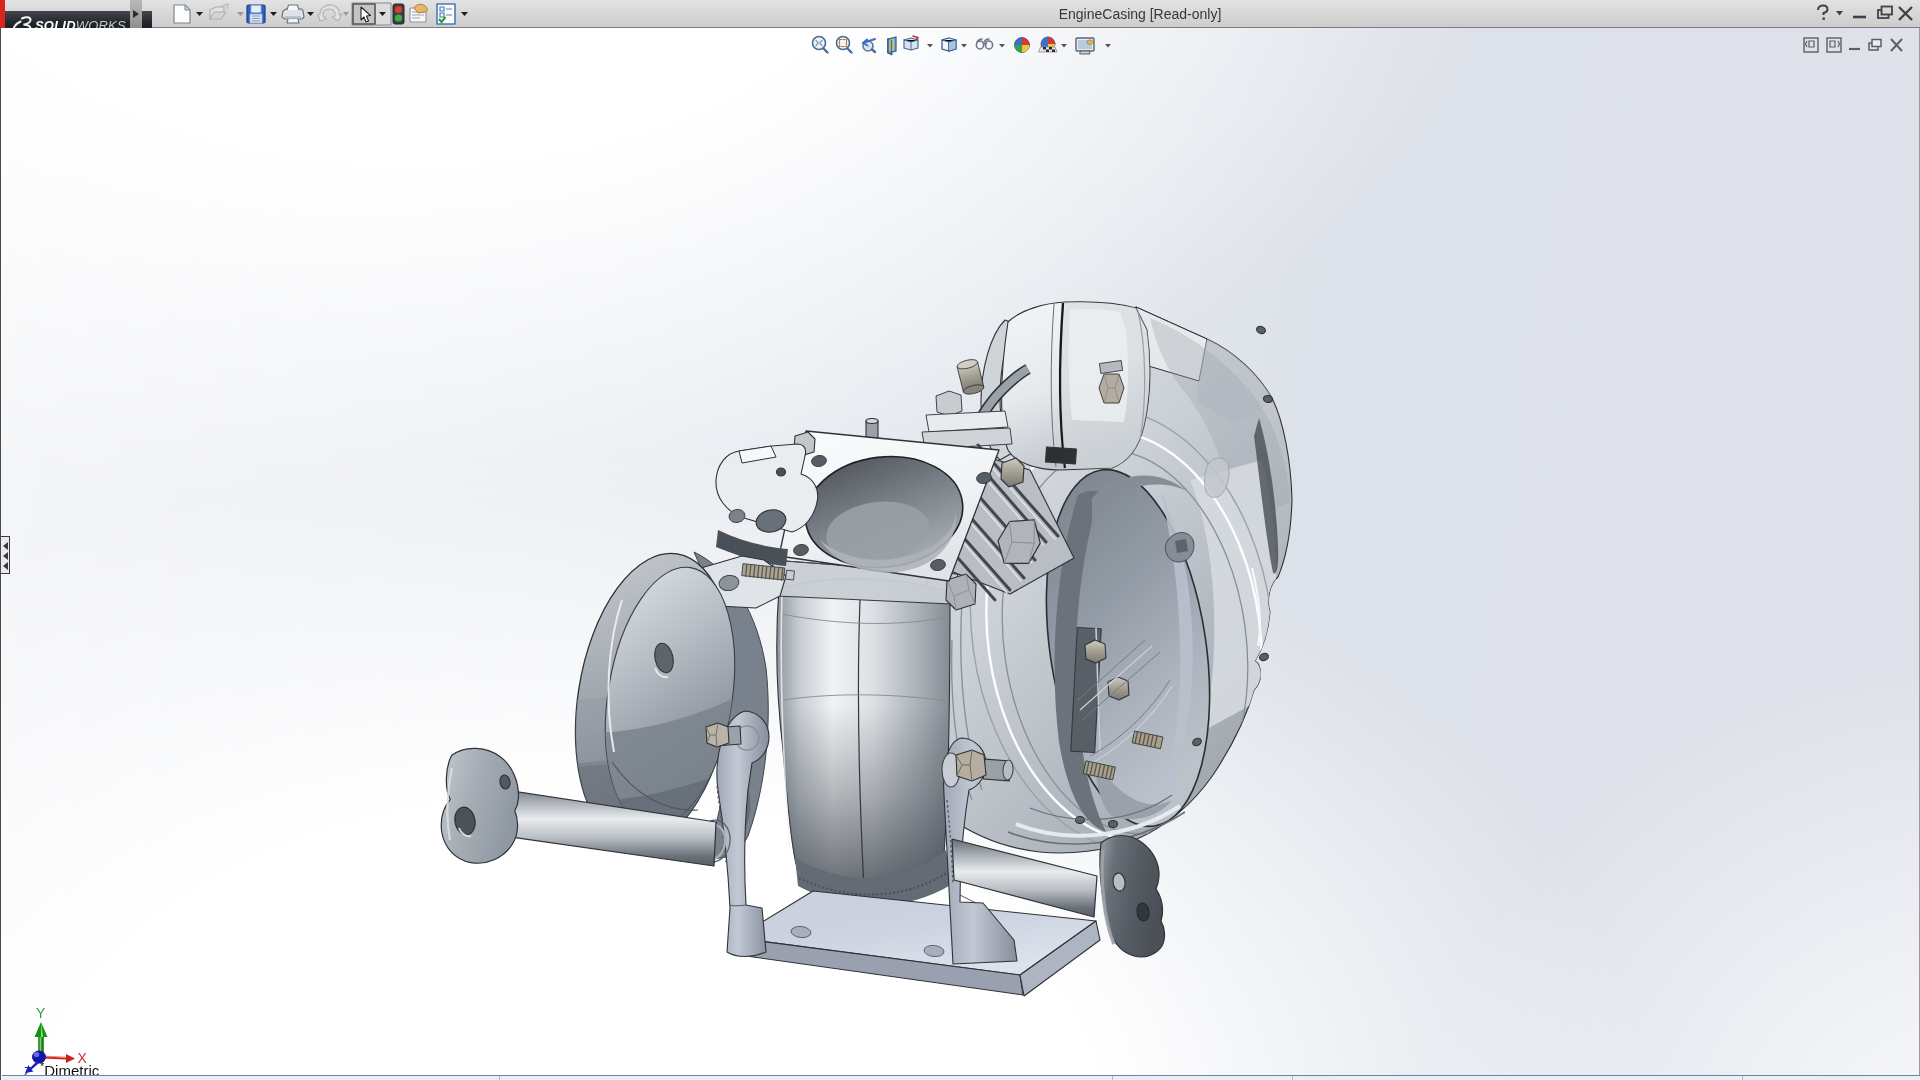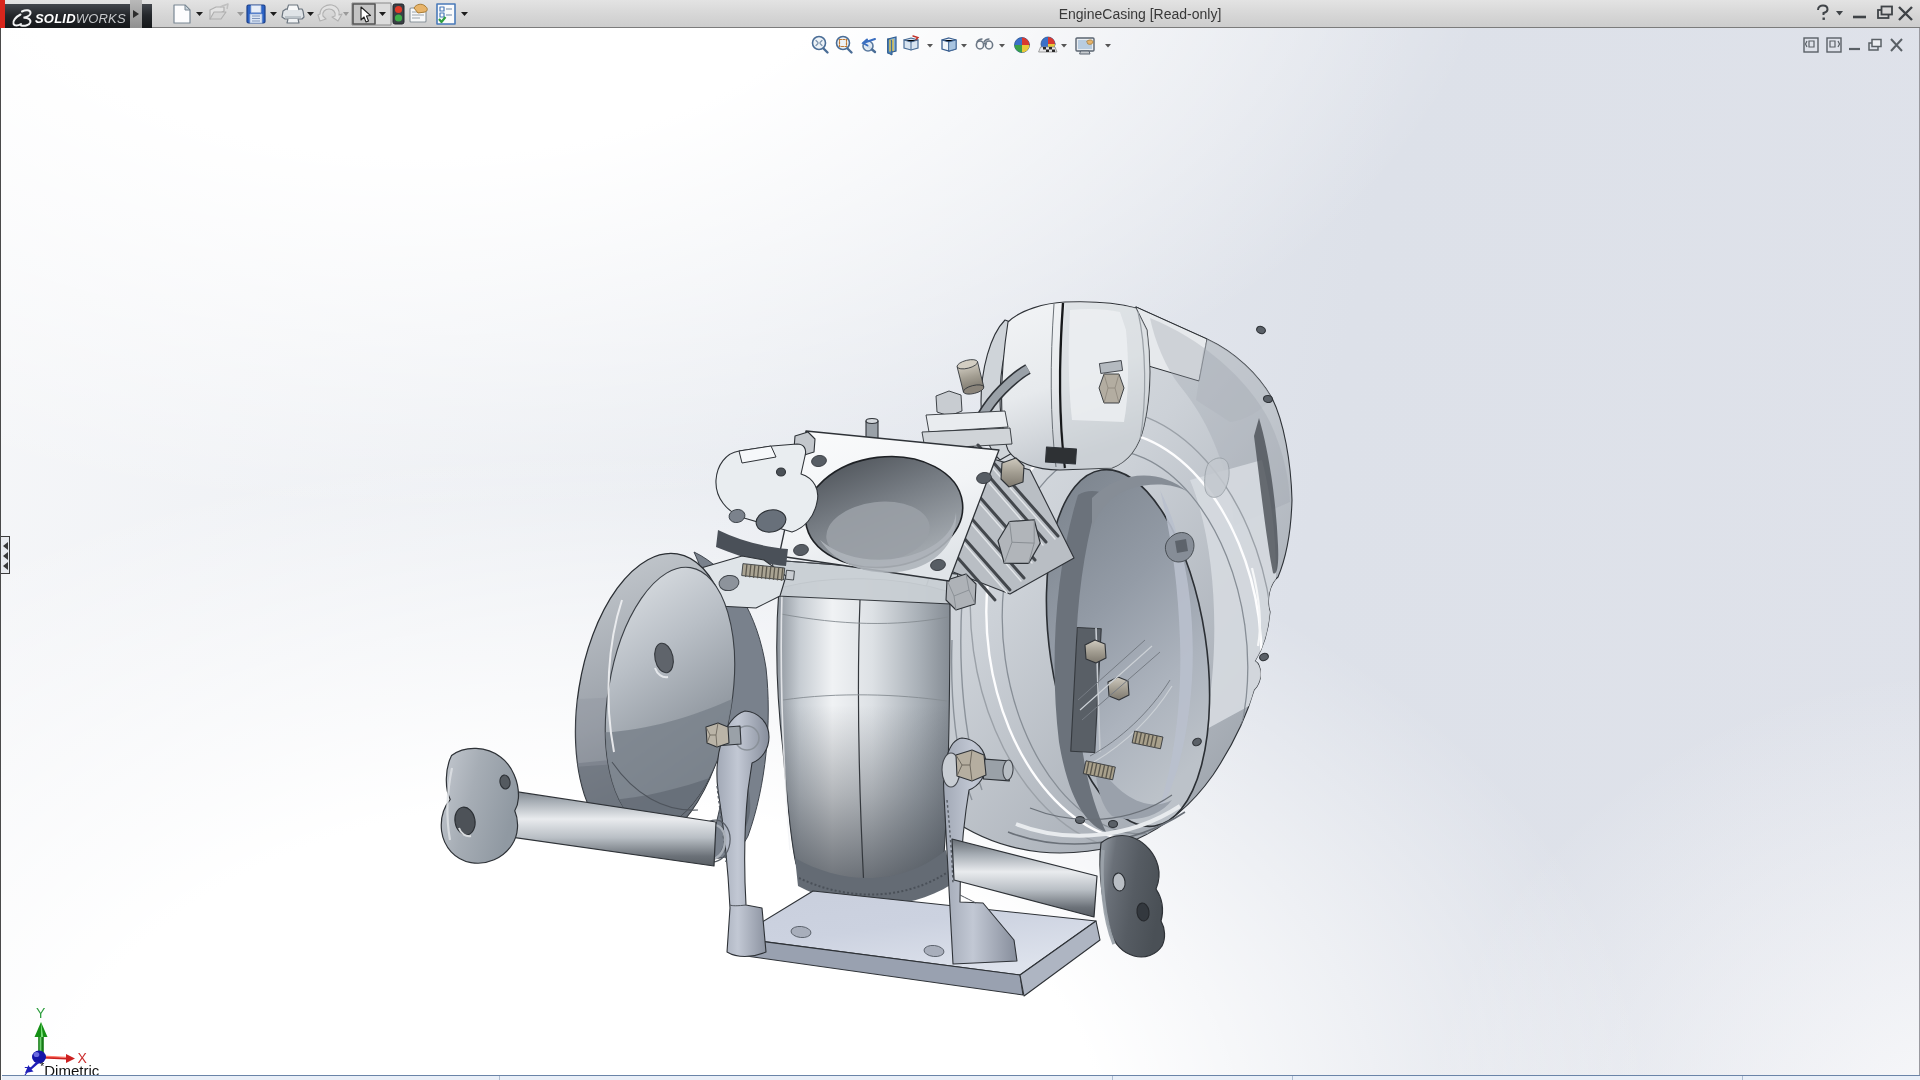--- a/index.html
+++ b/index.html
@@ -1,21 +1,21 @@
 <!DOCTYPE html>
 <html><head>
 <meta charset="utf-8">
 <style>
   html,body{margin:0;padding:0;width:1920px;height:1080px;overflow:hidden;
     font-family:"Liberation Sans", sans-serif;}
   #titlebar{position:absolute;left:0;top:0;width:1920px;height:28px;
     background:linear-gradient(180deg,#e3e3e3 0%,#d6d6d6 55%,#cdcdcd 100%);
     border-bottom:1px solid #7b7b7b;box-sizing:border-box;}
   #redstrip{position:absolute;left:0;top:0;width:5px;height:28px;background:#d9261c;}
-  #logoblock{position:absolute;left:5px;top:4px;width:147px;height:28px;
+  #logoblock{position:absolute;left:5px;top:11px;width:147px;height:28px;
     background:linear-gradient(180deg,#43474d 0%,#24272b 40%,#101214 100%);}
   #logoarrowcell{position:absolute;left:130px;top:0;width:12px;height:28px;
     background:linear-gradient(180deg,#b9b9b9,#8f8f8f);}
   #logoarrowcell:after{content:"";position:absolute;left:3px;top:10px;
     border-left:6px solid #2c2c2c;border-top:4px solid transparent;border-bottom:4px solid transparent;}
   #titletext{position:absolute;left:1040px;top:6px;width:200px;text-align:center;
     font-size:14px;color:#383838;}
   #viewport{position:absolute;left:0;top:28px;width:1920px;height:1052px;
     border-left:1px solid #4a4a4a;border-right:1px solid #9a9aa0;box-sizing:border-box;
     background:

